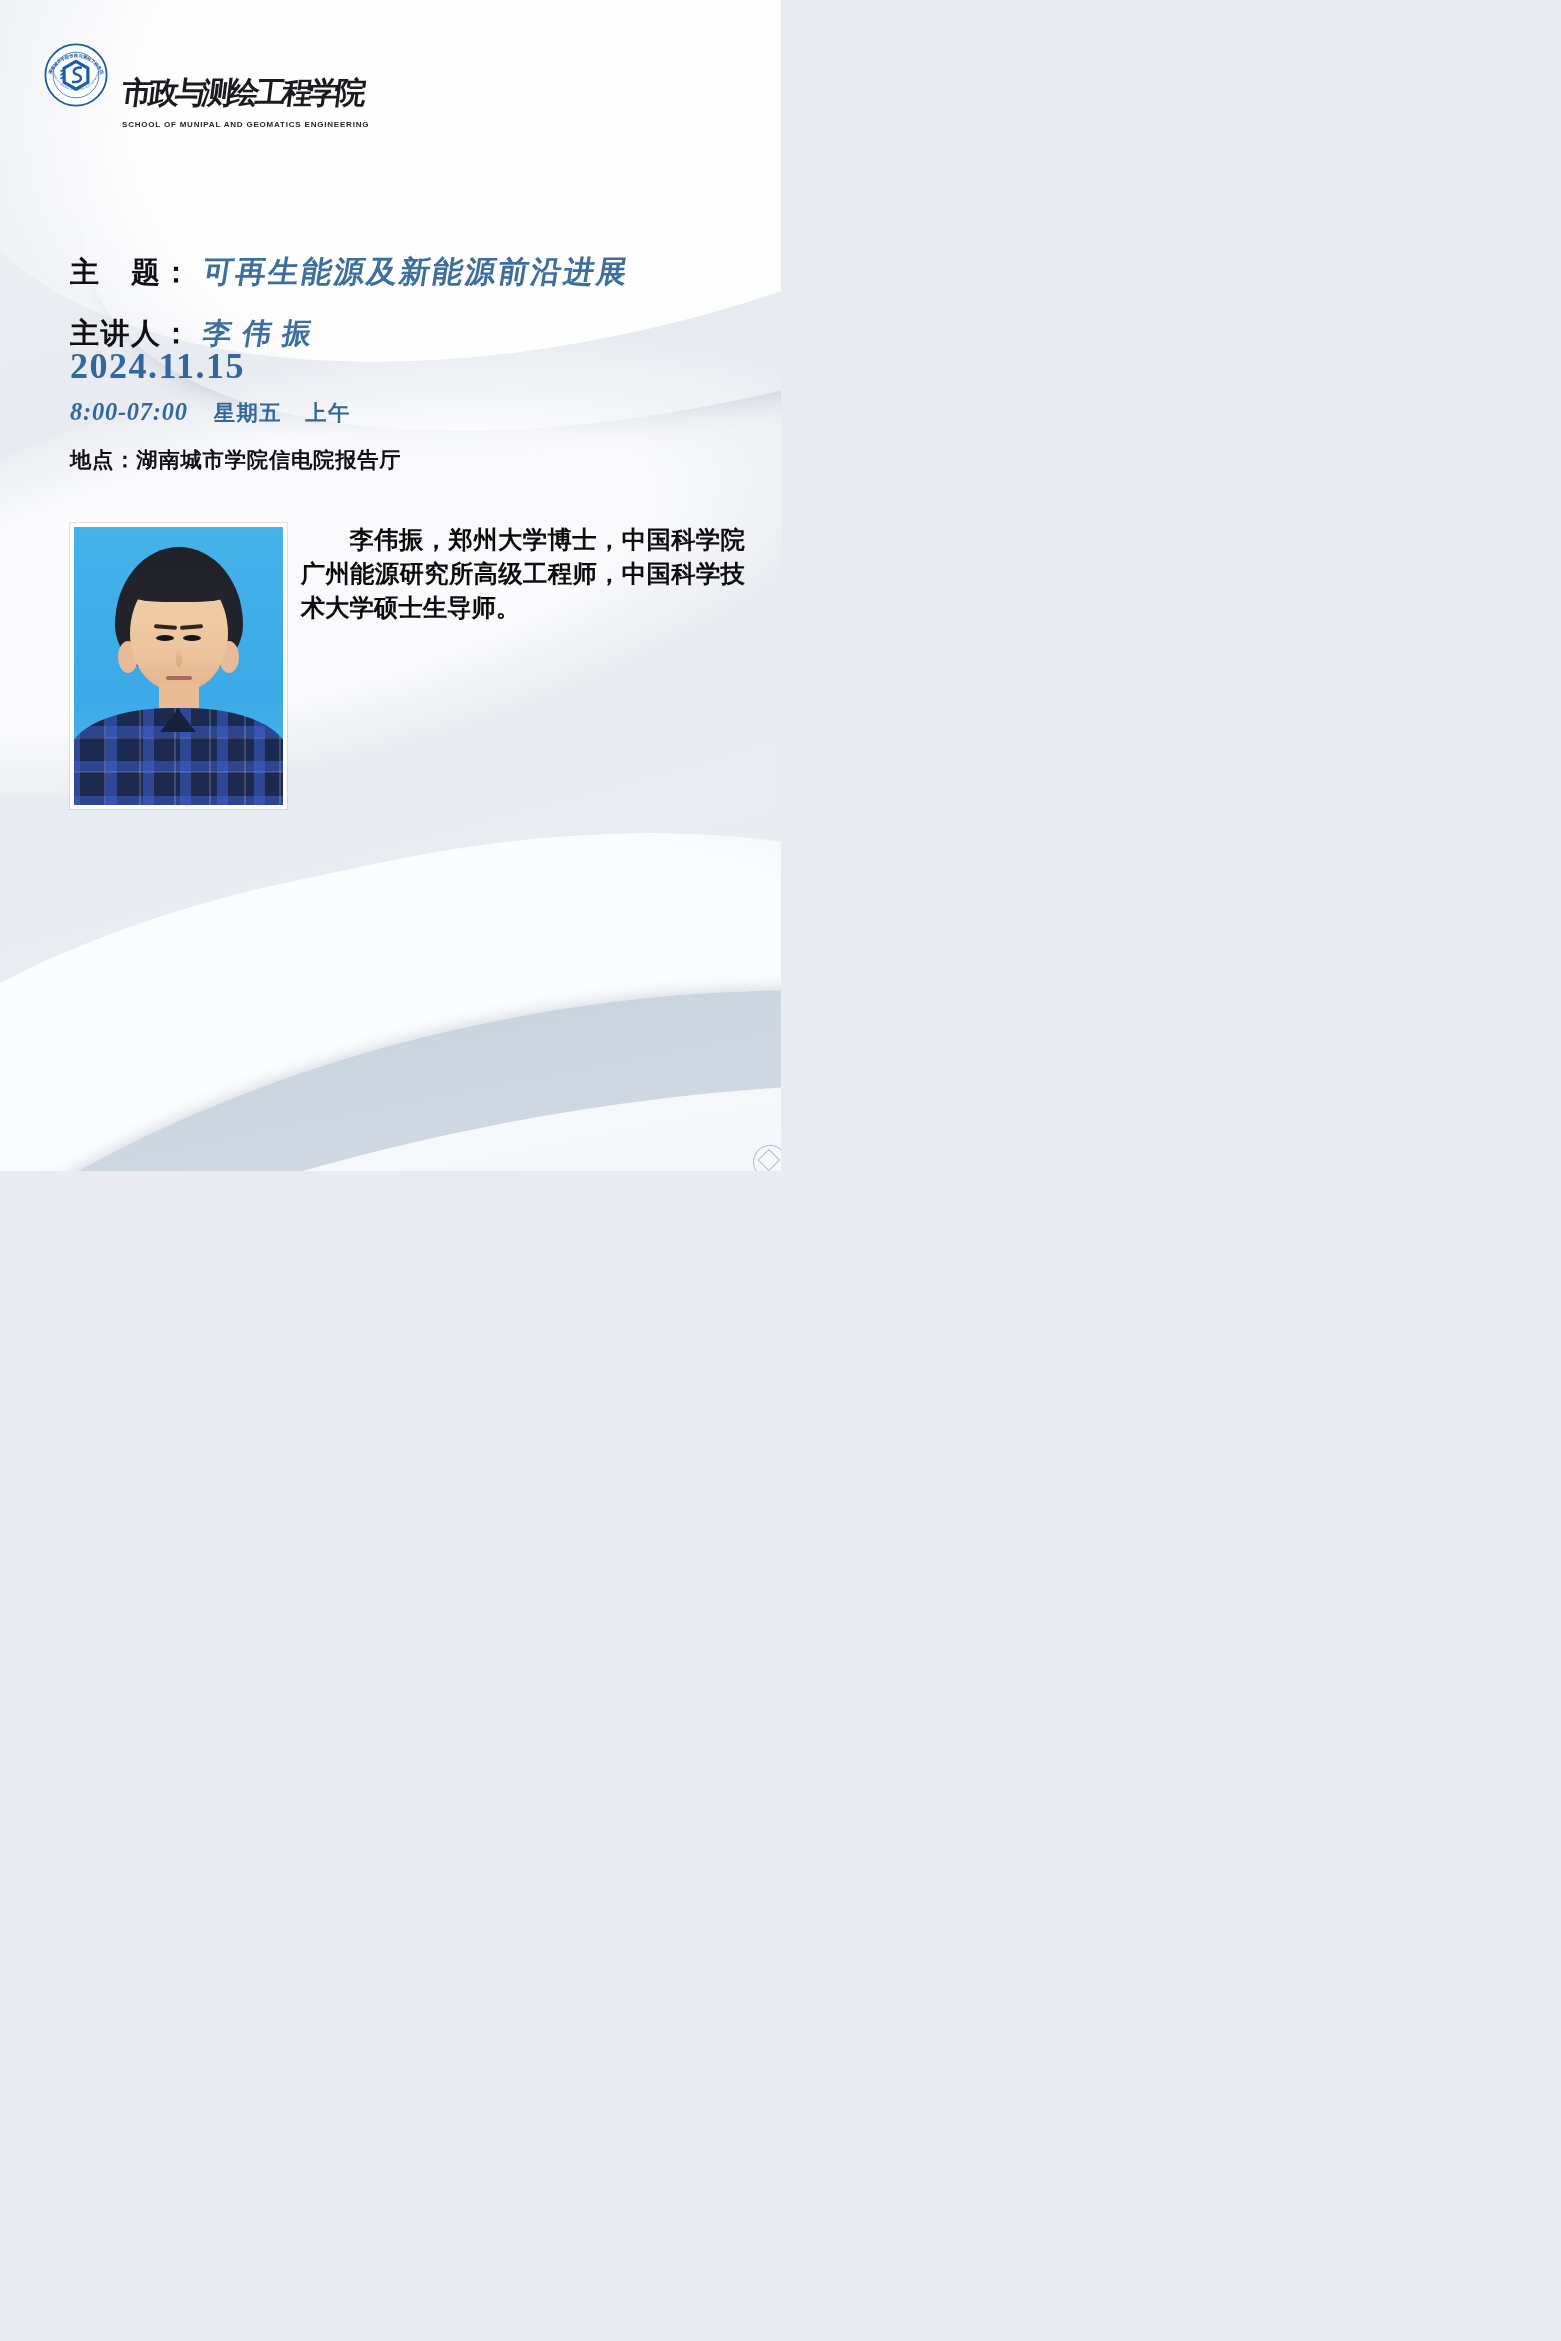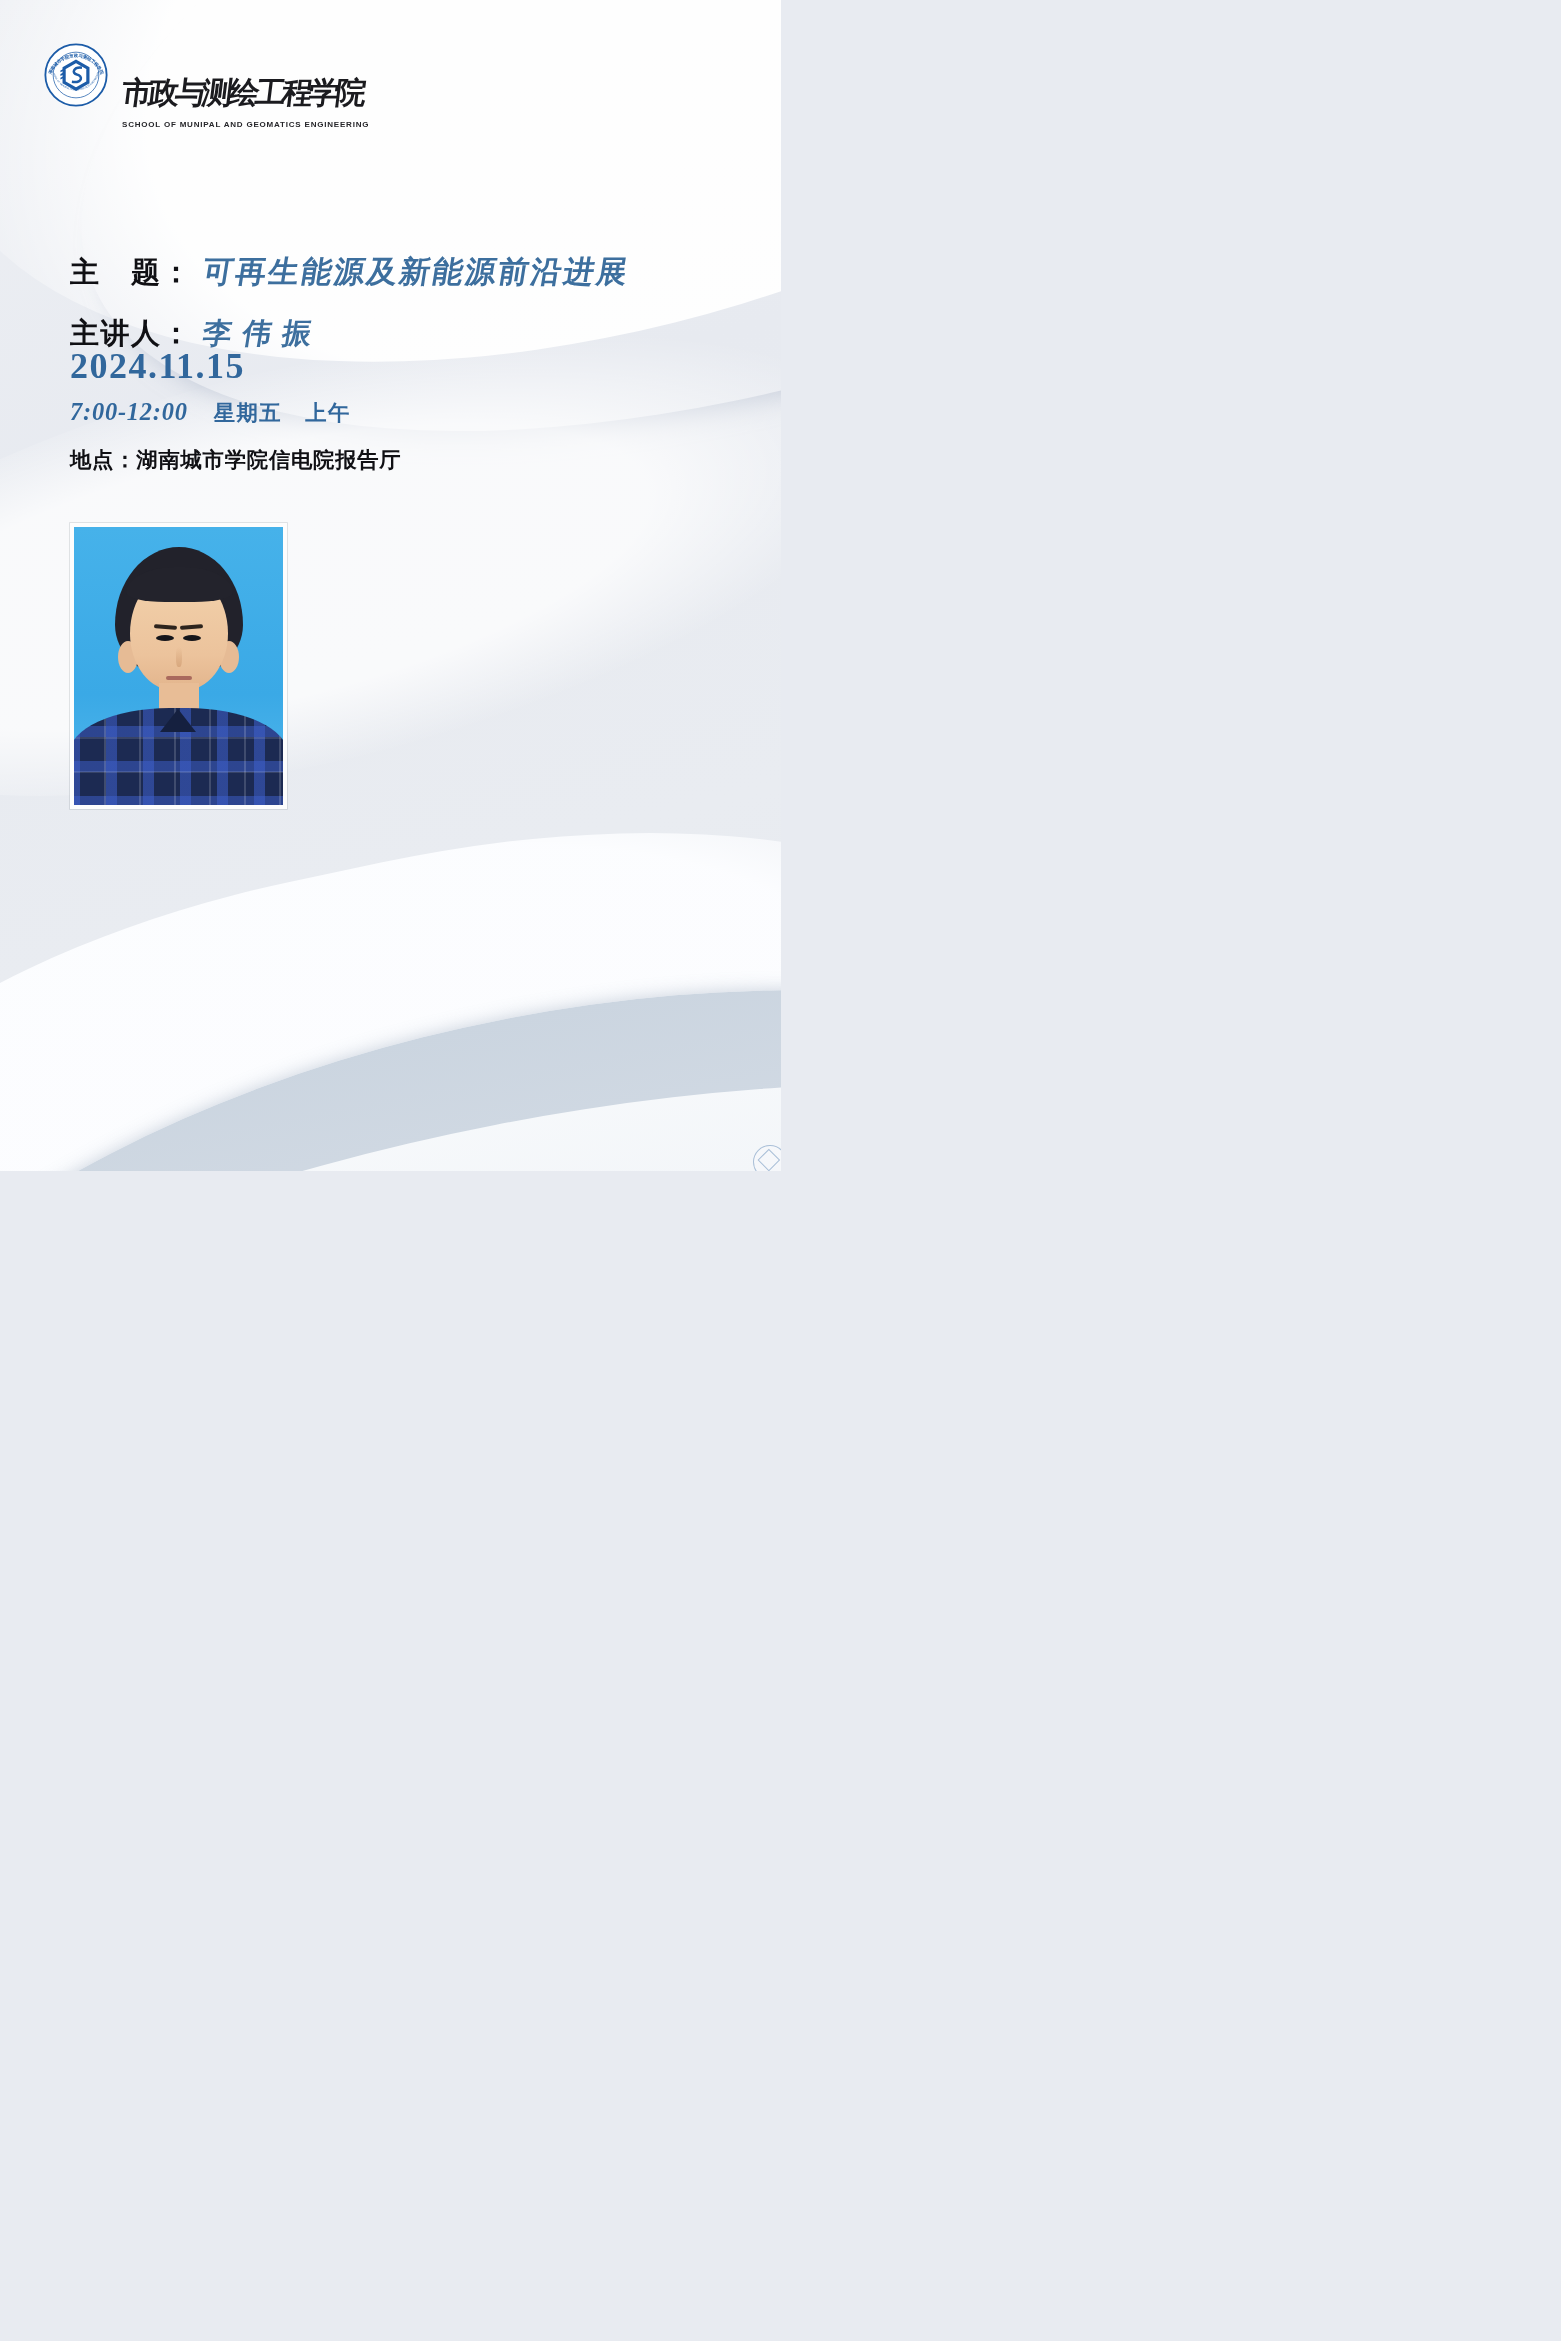--- a/index.html
+++ b/index.html
@@ -205,21 +205,21 @@
   <div class="info-row row-topic">
     <span class="lbl">主　题：</span><span class="callig topic-text">可再生能源及新能源前沿进展</span>
   </div>
   <div class="info-row row-speaker">
     <span class="lbl">主讲人：</span><span class="callig speaker-text">李伟振</span>
   </div>
   <div class="info-row row-date">
     <span class="date-text">2024.11.15</span>
   </div>
   <div class="info-row row-time">
-    <span class="time-text">7:00-12:00</span><span class="weekday-text">星期五</span><span class="period-text">上午</span>
+    <span class="time-text">8:00-07:00</span><span class="weekday-text">星期五</span><span class="period-text">上午</span>
   </div>
   <div class="info-row row-loc">
     <span class="loc-label">地点：</span><span class="loc-text">湖南城市学院信电院报告厅</span>
   </div>
 
   <div class="bio">
     <div class="photo">
       <div class="photo-inner">
         <div class="hair"></div>
         <div class="ear l"></div>
@@ -230,18 +230,19 @@
         <div class="brow r"></div>
         <div class="eye l"></div>
         <div class="eye r"></div>
         <div class="nose"></div>
         <div class="mouth"></div>
         <div class="neck"></div>
         <div class="shirt"></div>
         <div class="collar"></div>
       </div>
     </div>
+    <p class="p1">李伟振，郑州大学博士，中国科学院广州能源研究所高级工程师，中国科学技术大学硕士生导师。</p>
   </div>
 
   <div class="corner-seal"></div>
 
 </div>
 
 
 </body></html>

